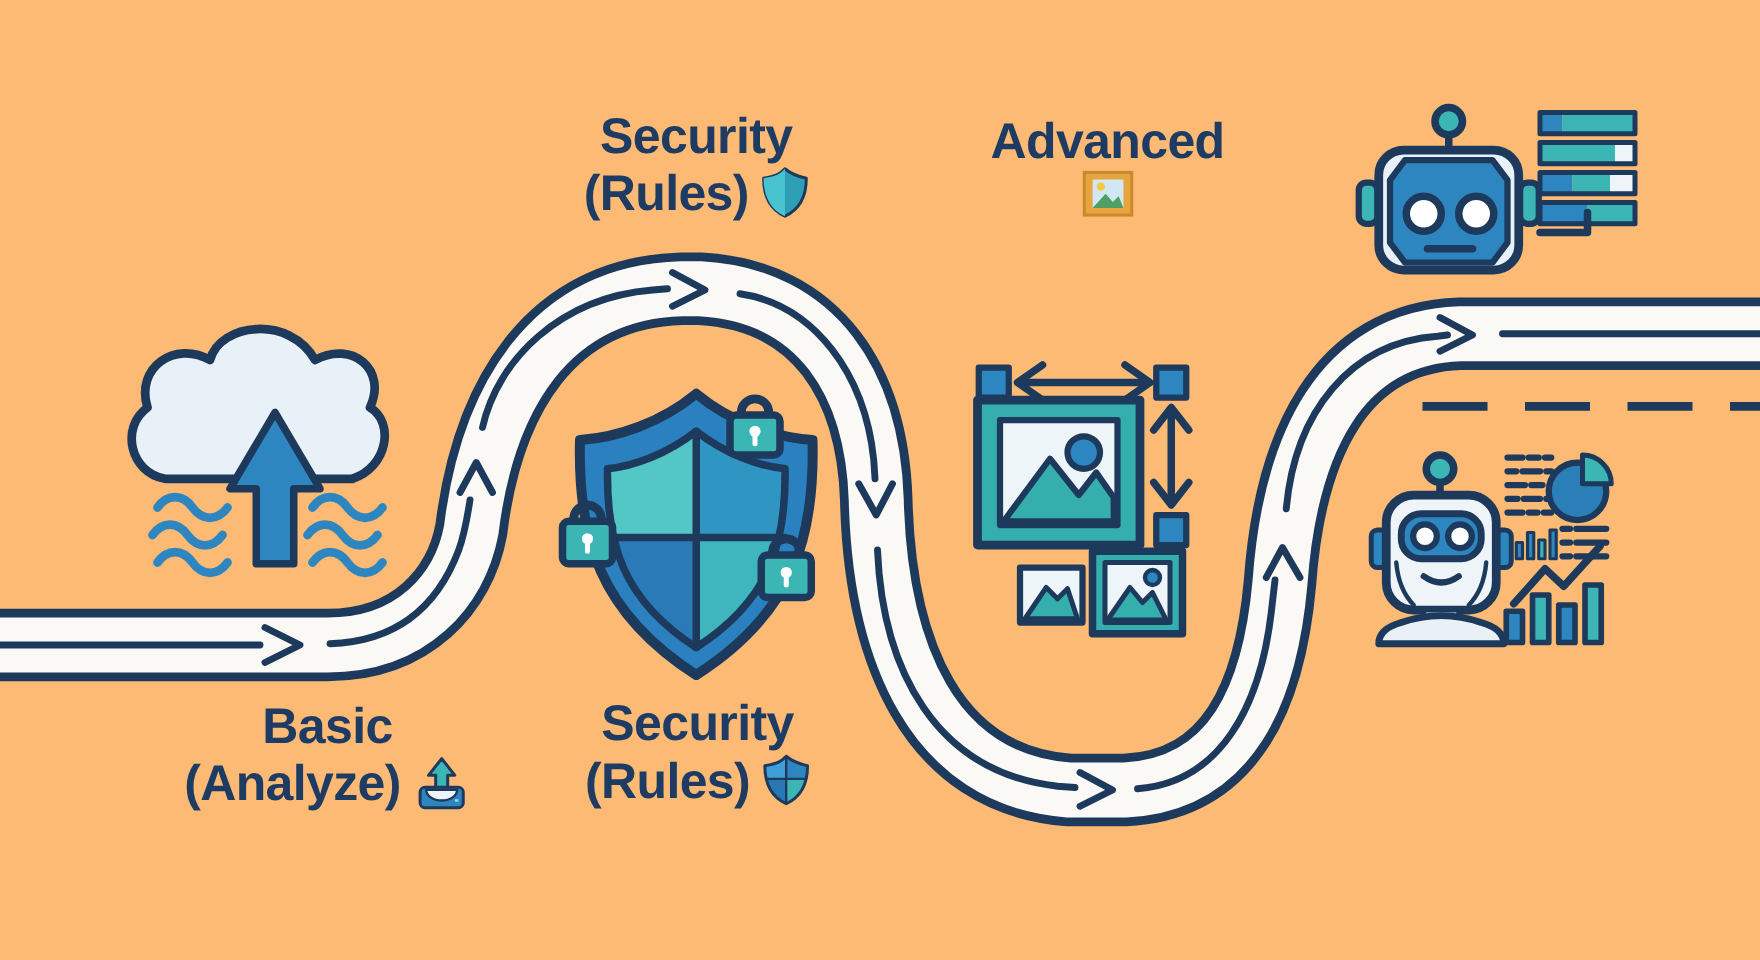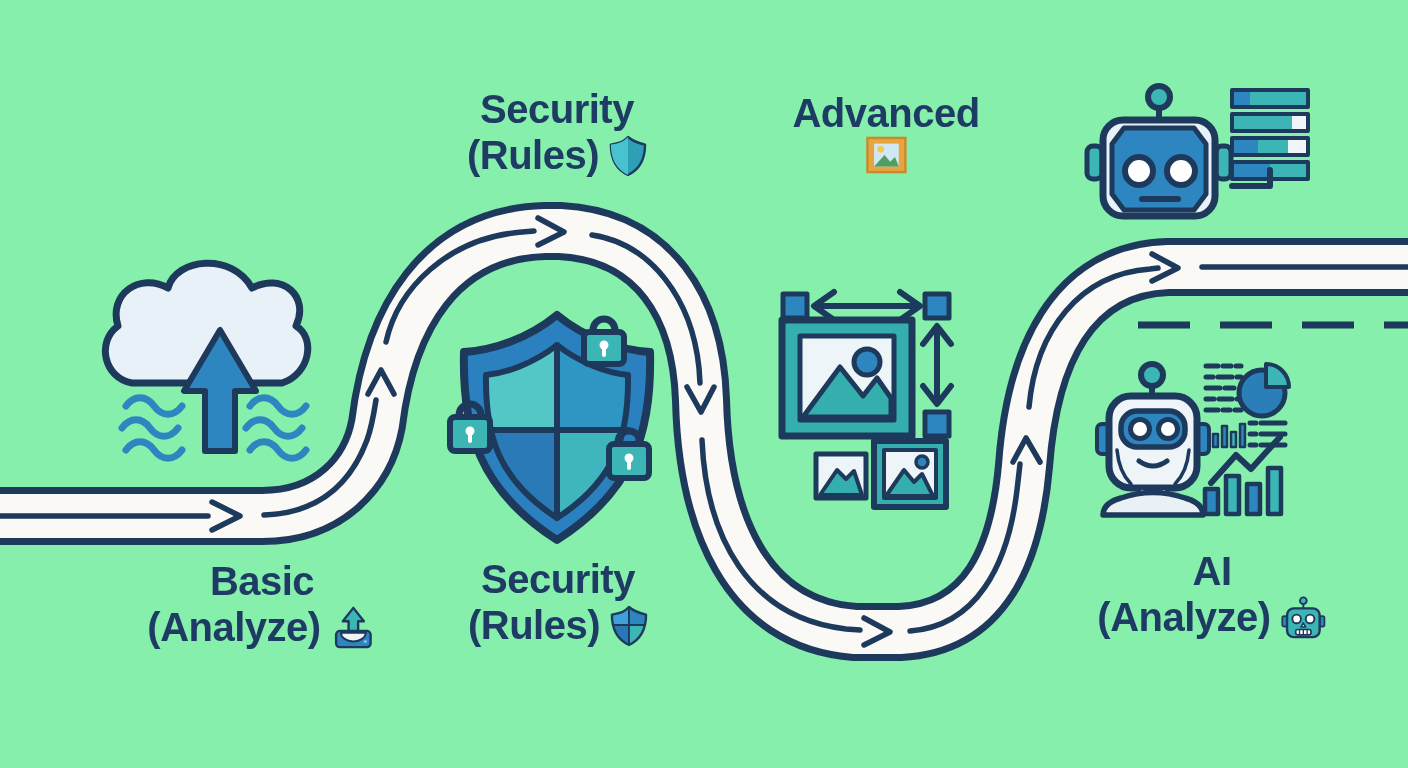--- a/index.html
+++ b/index.html
@@ -1,21 +1,21 @@
 <!DOCTYPE html>
 <html><head>
 <meta charset="utf-8">
 <style>
   html,body{margin:0;padding:0;}
   body{font-family:"Liberation Sans",sans-serif;}
-  #stage{position:relative;width:1408px;height:768px;background:#86efac;overflow:hidden;}
+  #stage{position:relative;width:1408px;height:768px;background:#fdba74;overflow:hidden;}
   #art{position:absolute;left:0;top:0;}
   .label{position:absolute;transform:translateX(-50%);text-align:center;color:#1e3c63;
          font-weight:700;font-size:40px;line-height:1.16;letter-spacing:-0.5px;white-space:nowrap;}
-  .label .sub{display:flex;align-items:center;justify-content:center;gap:10px;}
+  .label .sub{display:flex;align-items:flex-start;justify-content:center;gap:10px;}
   .mi{display:inline-block;}
 </style>
 </head>
 <body>
 
 <div id="stage">
 
 <svg id="art" width="1408" height="768" viewBox="0 0 1408 768">
 
   <g>
@@ -255,32 +255,14 @@
         <rect x="20" y="0" width="20" height="21" fill="#2e86c1"></rect>
         <rect x="0" y="21" width="20" height="23" fill="#2778b5"></rect>
         <rect x="20" y="21" width="20" height="23" fill="#3cb5b5"></rect>
       </g>
       <path d="M 20,2 C 26,7 33,9 38,10 C 38,24 33,36 20,42 C 7,36 2,24 2,10 C 14,8 16,6 20,2 Z" fill="none" stroke="#1d3a5c" stroke-width="2.5" stroke-linejoin="round"></path>
       <path d="M 20,4 V 41 M 4,21 H 36" stroke="#1d3a5c" stroke-width="2"></path>
     </svg>
   </div>
 </div>
 
-<div class="label" style="left:1212px;top:548px">
-  <div>AI</div>
-  <div class="sub">
-    <span>(Analyze)</span>
-    <svg class="mi" width="46" height="46" viewBox="0 0 48 48">
-      <circle cx="24" cy="6" r="3.5" fill="#3cb5b5" stroke="#1d3a5c" stroke-width="2"></circle>
-      <path d="M 24,9 V 14" stroke="#1d3a5c" stroke-width="2"></path>
-      <rect x="2" y="22" width="5" height="11" rx="2" fill="#2e86c1" stroke="#1d3a5c" stroke-width="1.8"></rect>
-      <rect x="41" y="22" width="5" height="11" rx="2" fill="#2e86c1" stroke="#1d3a5c" stroke-width="1.8"></rect>
-      <rect x="7" y="14" width="34" height="30" rx="7" fill="#3cb5b5" stroke="#1d3a5c" stroke-width="2.5"></rect>
-      <circle cx="17" cy="25" r="4.5" fill="#ffffff" stroke="#1d3a5c" stroke-width="2"></circle>
-      <circle cx="31" cy="25" r="4.5" fill="#ffffff" stroke="#1d3a5c" stroke-width="2"></circle>
-      <path d="M 24,29 L 21.5,33.5 H 26.5 Z" fill="#eef4f8" stroke="#1d3a5c" stroke-width="1.6" stroke-linejoin="round"></path>
-      <rect x="16" y="36" width="16" height="5.5" rx="2" fill="#ffffff" stroke="#1d3a5c" stroke-width="1.8"></rect>
-      <path d="M 20,36.5 V 41 M 24,36.5 V 41 M 28,36.5 V 41" stroke="#1d3a5c" stroke-width="1.4"></path>
-    </svg>
-  </div>
-</div>
 
 </div>
 
 </body></html>

